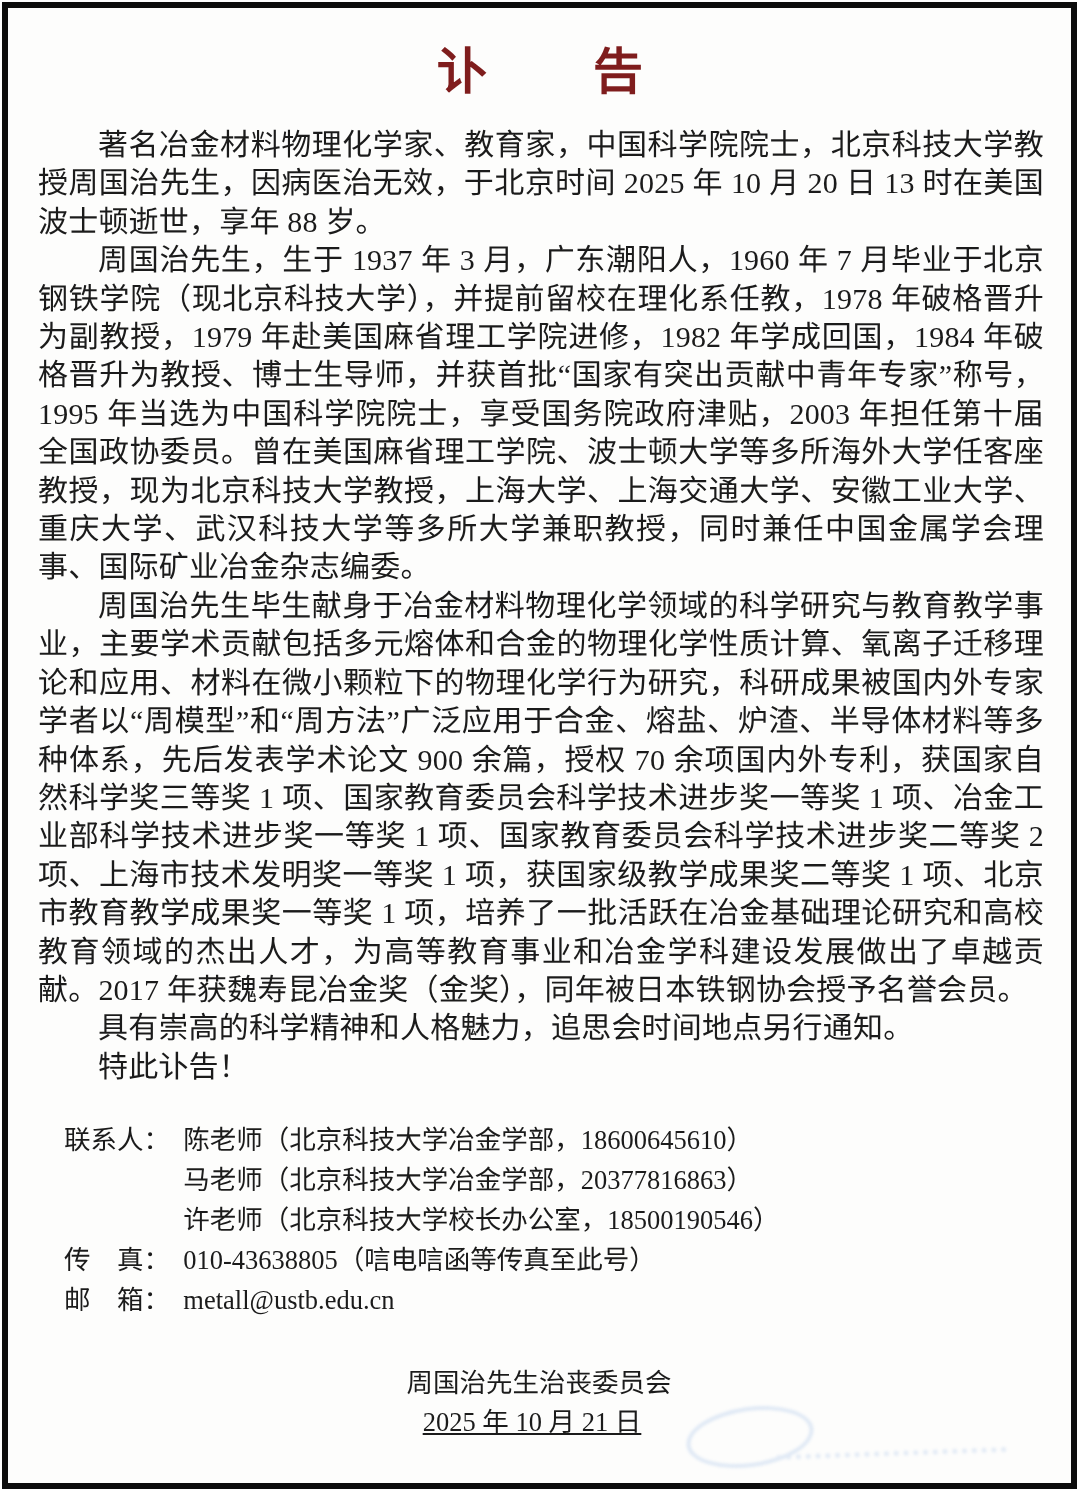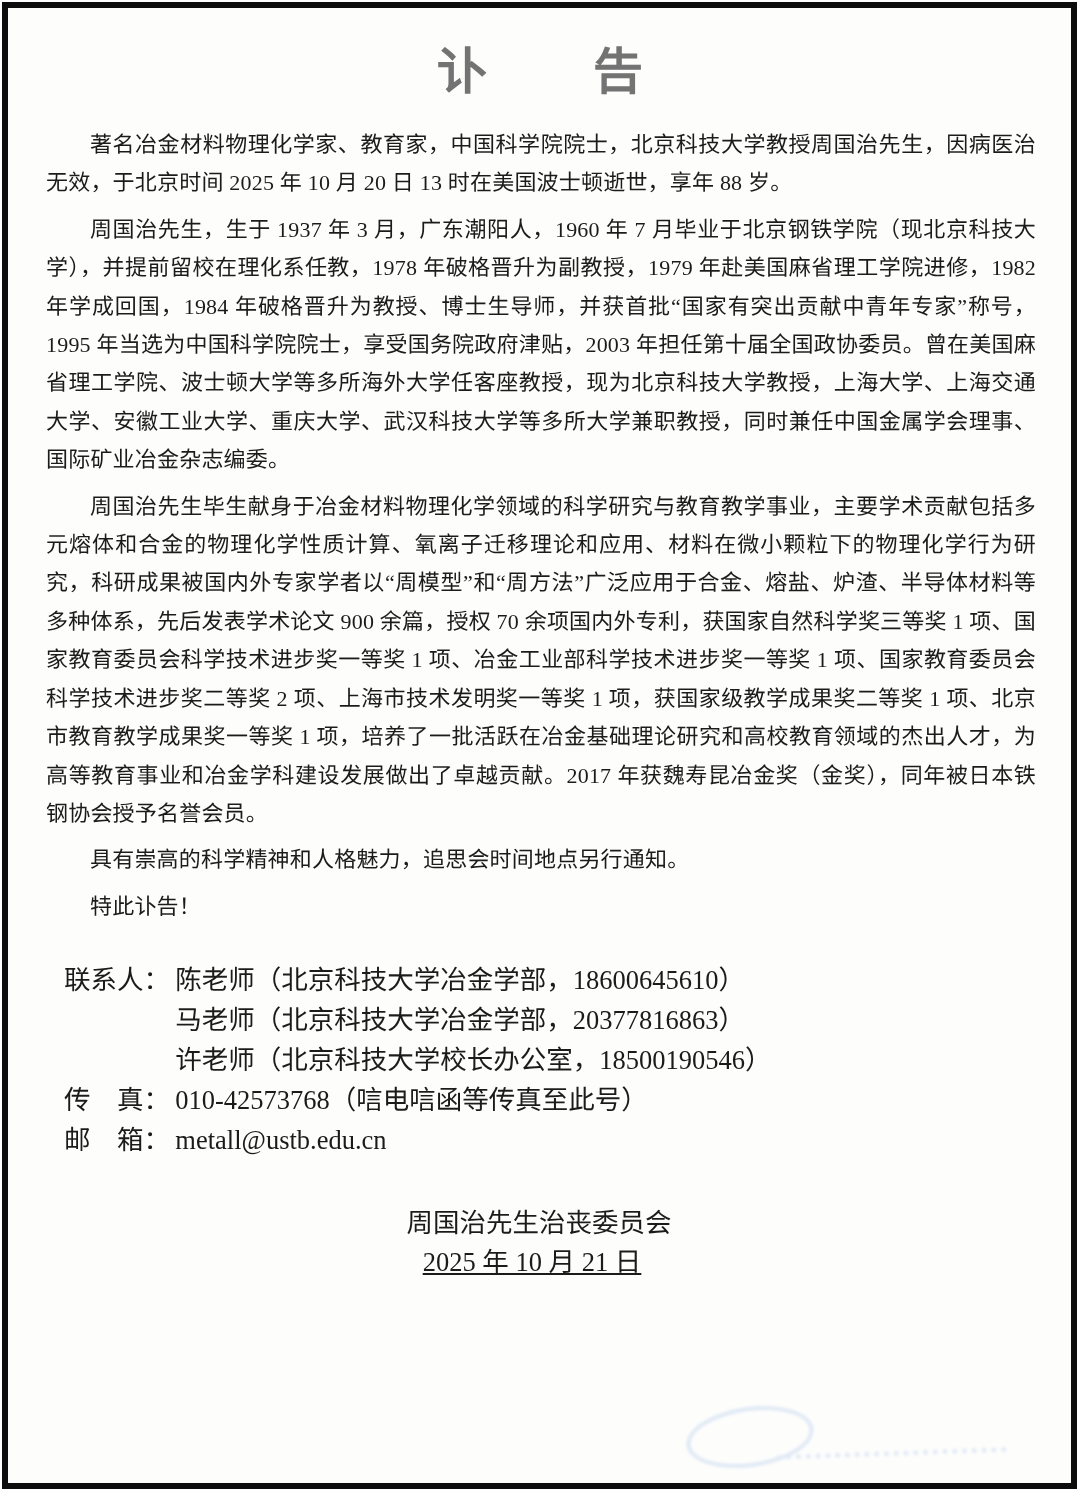--- a/index.html
+++ b/index.html
@@ -23,41 +23,42 @@
     padding: 32px 27px 10px 30px;
     overflow: hidden;
   }
   .doc-title {
     text-align: center;
     font-size: 50px;
     font-weight: bold;
     line-height: 56px;
     margin: 4px 0 26px 0;
     letter-spacing: 2px;
-    color: #737373;
+    color: #7f1d1d;
   }
   .body-text p {
-    margin: 8px;
-    font-size: 22px;
+    margin: 0;
+    font-size: 30px;
     line-height: 38.4px;
     text-align: justify;
     text-indent: 2em;
     letter-spacing: 0.2px;
     color: #1b1b1b;
   }
   .contact-block {
     margin-top: 34px;
     margin-left: 26px;
     font-size: 26.5px;
     color: #1b1b1b;
   }
   .contact-row {
     display: flex;
     align-items: flex-start;
     line-height: 40px;
+    gap: 8px;
   }
   .contact-label {
     flex: 0 0 auto;
     width: 4.2em;
     white-space: pre;
   }
   .contact-entries { flex: 1 1 auto; }
   .contact-entries > div { line-height: 40px; }
   .signature-block {
     margin-top: 44px;
@@ -117,21 +118,21 @@
       <span class="contact-label">联系人：</span>
       <div class="contact-entries">
         <div>陈老师（北京科技大学冶金学部，18600645610）</div>
         <div>马老师（北京科技大学冶金学部，20377816863）</div>
         <div>许老师（北京科技大学校长办公室，18500190546）</div>
       </div>
     </div>
     <div class="contact-row">
       <span class="contact-label">传　真：</span>
       <div class="contact-entries">
-        <div>010-42573768（唁电唁函等传真至此号）</div>
+        <div>010-43638805（唁电唁函等传真至此号）</div>
       </div>
     </div>
     <div class="contact-row">
       <span class="contact-label">邮　箱：</span>
       <div class="contact-entries">
         <div>metall@ustb.edu.cn</div>
       </div>
     </div>
   </div>
 

